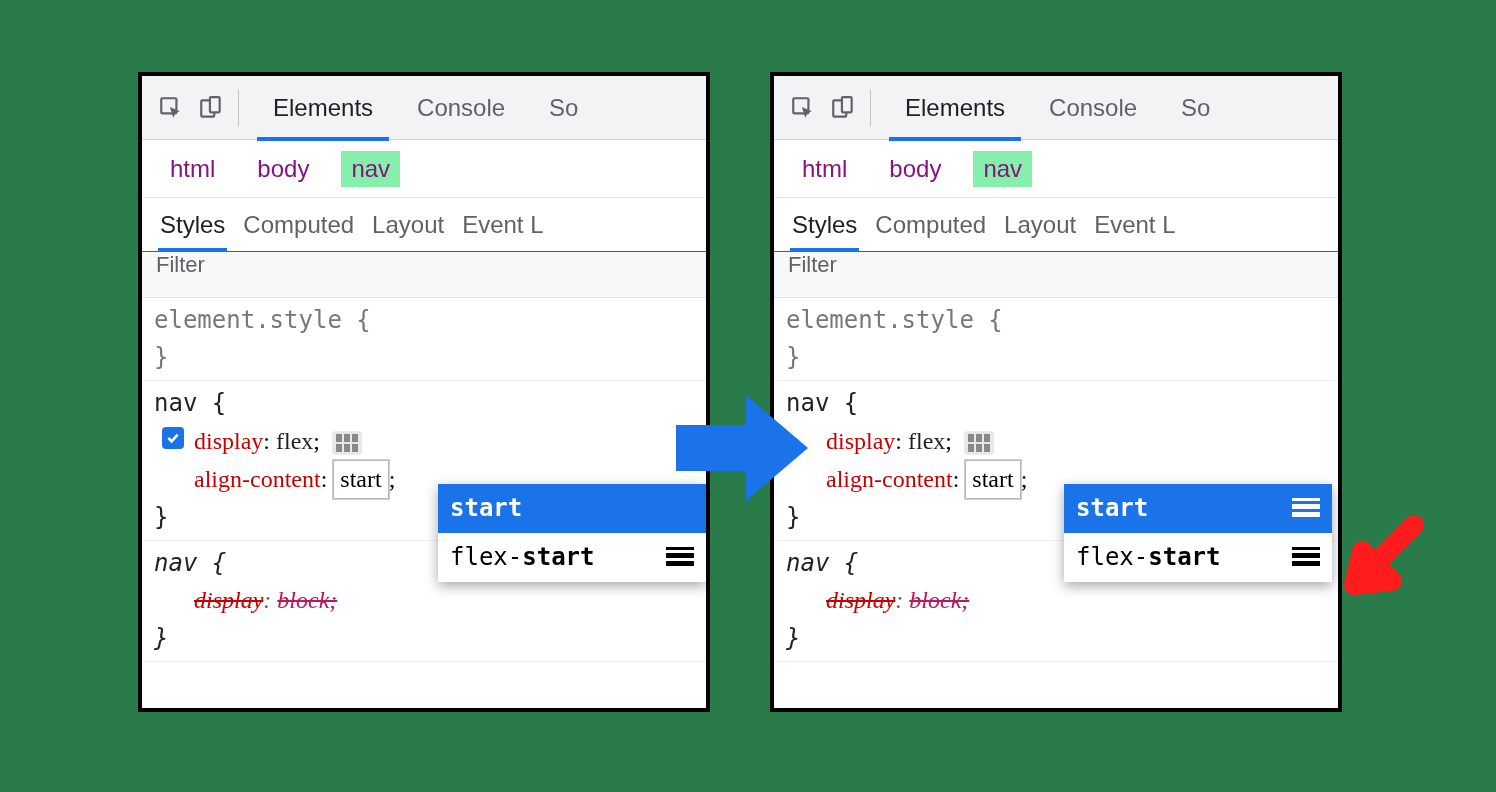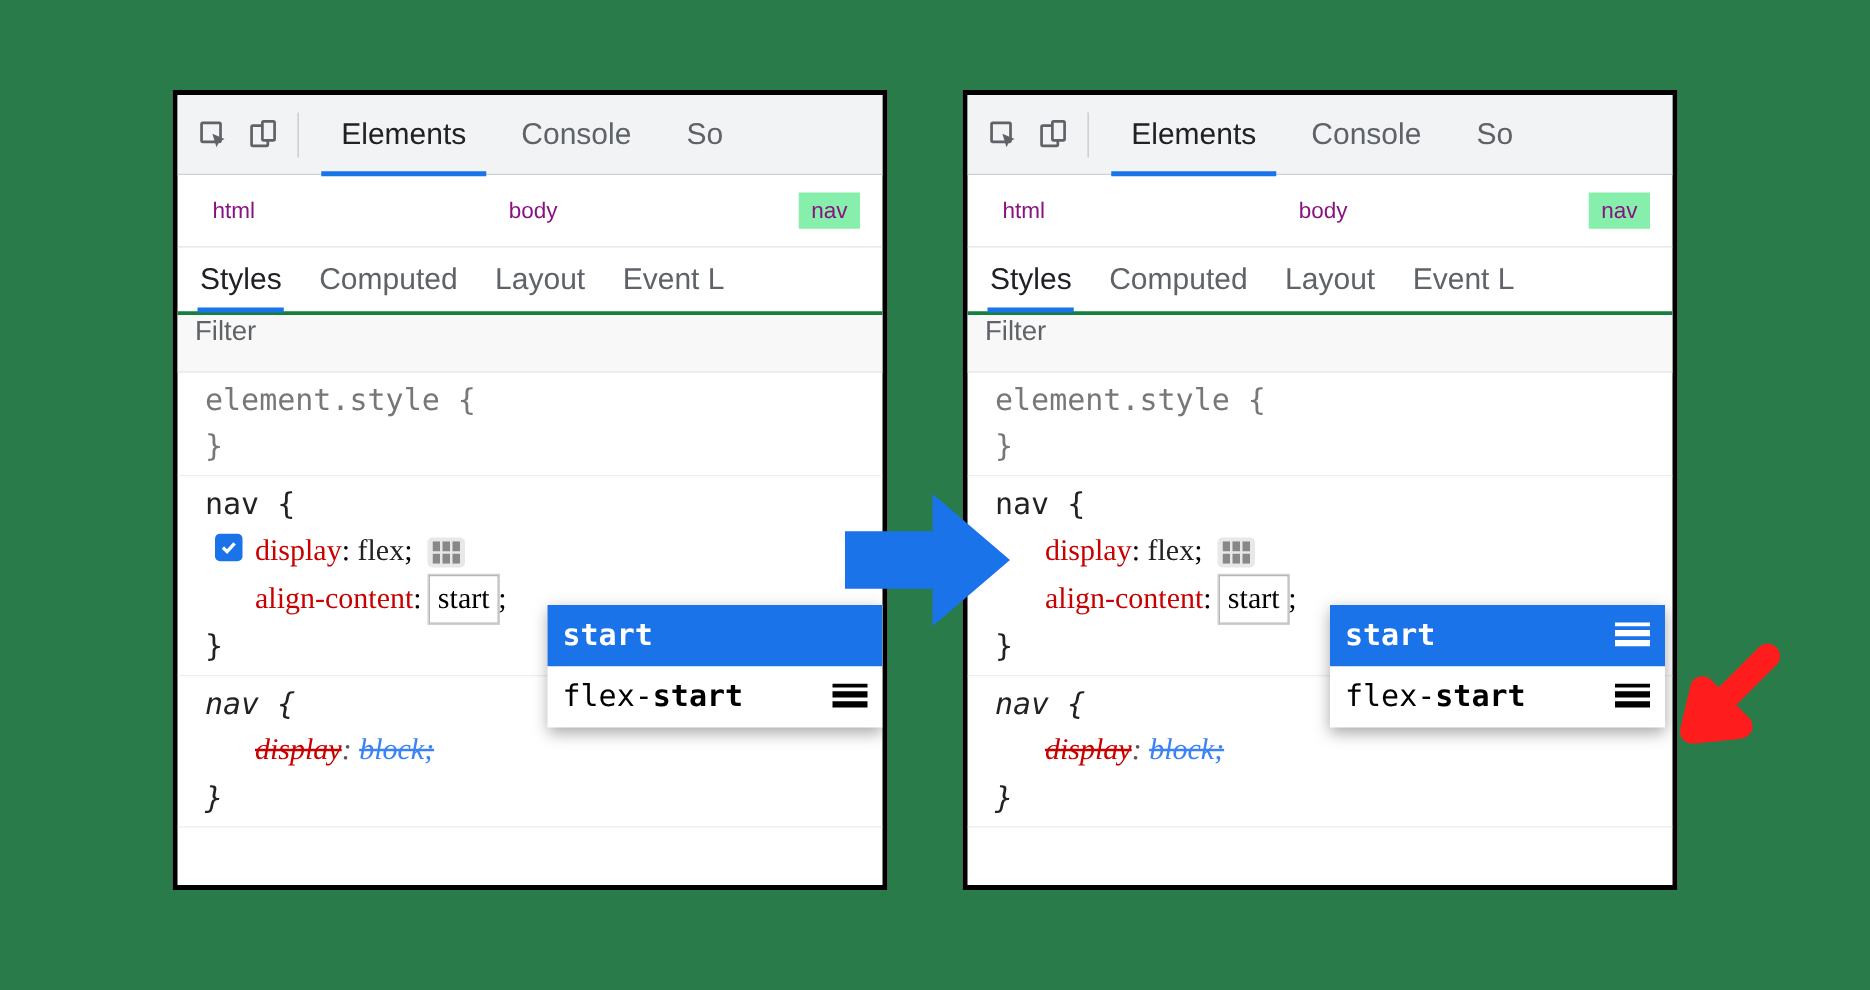--- a/index.html
+++ b/index.html
@@ -33,37 +33,36 @@
   .toptab { padding:0 22px; display:flex; align-items:center; height:100%; cursor:pointer; }
   .toptab.active { color:#202124; position:relative; }
   .toptab.active::after { content:""; position:absolute; left:6px; right:6px; bottom:-1px; height:4px; background:#1a73e8; }
 
   .breadcrumb {
     height: 58px;
     display:flex;
     align-items:center;
     gap: 22px;
     padding: 0 18px;
-    font-size: 18px;
+    font-size: 24px;
     color: #881280;
     border-bottom:1px solid #e4e4e4;
-    justify-content:space-between;
   }
   .bc-item { padding: 4px 10px; }
   .bc-item.sel { background:#86efac; }
 
   .subtabs {
     height: 54px;
     display:flex;
     align-items:center;
-    gap: 30px;
+    gap: 18px;
     padding: 0 18px;
     font-size: 24px;
     color:#5f6368;
-    border-bottom:3px solid #15803d;
+    border-bottom:1px solid #15803d;
   }
   .subtab { height:100%; display:flex; align-items:center; cursor:pointer; }
   .subtab.active { color:#202124; position:relative; }
   .subtab.active::after { content:""; position:absolute; left:-2px; right:-2px; bottom:-1px; height:4px; background:#1a73e8; }
 
   .filterbox {
     height: 46px;
     background:#f8f8f8;
     border-bottom:1px solid #e4e4e4;
     display:flex; align-items:flex-start;
@@ -71,37 +70,37 @@
     color:#5f6368;
     font-size:22px;
   }
 
   .codearea {
     font-family: Menlo, Consolas, monospace;
     font-size: 24px;
     line-height: 1.55;
     position:relative;
   }
-  .rule { padding: 4px 22px; border-bottom:1px solid #eee; }
+  .rule { padding: 4px 12px; border-bottom:1px solid #eee; }
   .selec { color:#777; }
   .selec.nav { color:#222; }
   .propline { padding-left: 40px; position:relative;font-family:Liberation Serif, serif; }
   .propname { color:#c80000; }
   .propval { color:#222; }
   .valeditbox { background:#fff; border:1px solid #b6b6b6; box-shadow: 0 0 0 1px #d0d0d0; padding: 0 6px; display:inline-block; }
   .checkbox {
     position:absolute; left:8px; top:4px; width:22px; height:22px; border-radius:4px; background:#1a73e8; display:flex;align-items:center;justify-content:center;
   }
   .flexicon {
     display:inline-flex; vertical-align:middle; margin-left:6px;
     background:#e8e8e8; border-radius:4px; padding:3px 4px;
   }
   .override .propname, .override .propval { text-decoration: line-through; }
   .override .propname { color:#c80000; font-style:italic; }
-  .override .propval { color:#3b82f6; font-style:italic; }
+  .override .propval { color:#be185d; font-style:italic; }
   .italic { font-style: italic; color:#555; }
 
   .dropdown {
     position:absolute;
     background:#fff;
     box-shadow: 0 4px 12px rgba(0,0,0,0.35);
     font-family: Menlo, Consolas, monospace;
     font-size:24px;
     z-index:10;
   }

